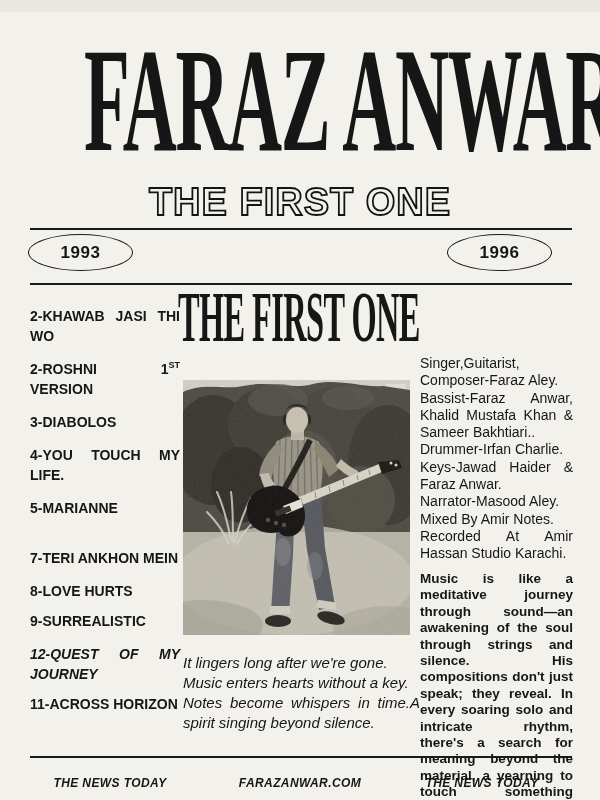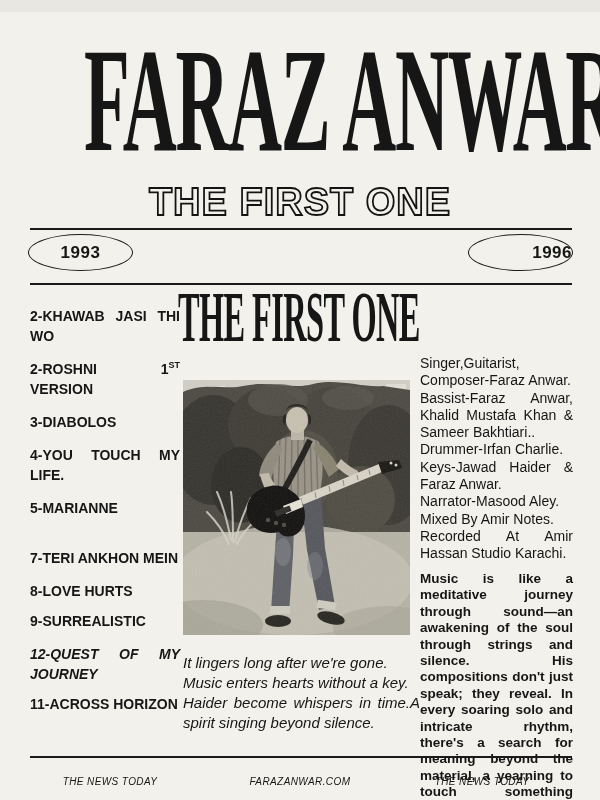--- a/index.html
+++ b/index.html
@@ -31,21 +31,21 @@
   .rule-2 { top:271px; }
   .rule-3 { top:744px; }
 
   .year-badge {
     position:absolute; top:222px; width:105px; height:37px;
     border:1.6px solid #1a1a1a; border-radius:50%;
     display:flex; align-items:center; justify-content:center;
     font-weight:700; font-size:17px; letter-spacing:0.5px;
   }
   .year-left  { left:28px; }
-  .year-right { left:468px;justify-content:flex-end; }
+  .year-right { left:447px; }
 
   
   .tracklist {
     position:absolute; left:30px; top:294px; width:150px;
     font-weight:700; font-size:14px; line-height:20px;
   }
   .track { text-align:justify; margin-bottom:13px; }
   .track:nth-child(5) { margin-bottom:30px; }
   .track:nth-child(7) { margin-bottom:10px; }
   .track:nth-child(9) { margin-bottom:10px;font-style:italic; }
@@ -78,21 +78,21 @@
   .credit-line { text-align:justify; }
   .essay {
     position:absolute; left:420px; top:559px; width:153px;
     font-weight:700; font-size:13.5px; line-height:16.4px;
     text-align:justify;
   }
 
   
   .footer-label {
     position:absolute; top:764px; width:180px; text-align:center;
-    font-style:italic; font-weight:400; font-size:10px; letter-spacing:0.4px;
+    font-style:italic; font-weight:700; font-size:12px; letter-spacing:0.4px;
   }
   .footer-left   { left:20px; }
   .footer-center { left:210px; }
   .footer-right  { left:392px; }
 </style>
 </head>
 <body>
 
 <div class="page">
 
@@ -227,25 +227,25 @@
         <circle cx="101" cy="145" r="2.2" fill="#4c4a44"></circle>
       </g>
 
       <rect x="0" y="0" width="227" height="255" filter="url(#grain)" opacity="0.13"></rect>
     </svg>
   </div>
 
   <div class="quote">
     <div class="q-line">It lingers long after we're gone.</div>
     <div class="q-line">Music enters hearts without a key.</div>
-    <div class="q-line">Haider become whispers in time.A spirit singing beyond silence.</div>
+    <div class="q-line">Notes become whispers in time.A spirit singing beyond silence.</div>
   </div>
 
   <div class="credits">
-    <div class="credit-line">Singer,Guitarist, Composer-Faraz Anwar.</div>
+    <div class="credit-line">Singer,Guitarist, Composer-Faraz Aley.</div>
     <div class="credit-line">Bassist-Faraz Anwar, Khalid Mustafa Khan &amp; Sameer Bakhtiari..</div>
     <div class="credit-line">Drummer-Irfan Charlie.</div>
     <div class="credit-line">Keys-Jawad Haider &amp; Faraz Anwar.</div>
     <div class="credit-line">Narrator-Masood Aley.</div>
     <div class="credit-line">Mixed By Amir Notes.</div>
     <div class="credit-line">Recorded At Amir Hassan Studio Karachi.</div>
   </div>
 
   <div class="essay">Music is like a meditative journey through sound—an awakening of the soul through strings and silence. His compositions don't just speak; they reveal. In every soaring solo and intricate rhythm, there's a search for meaning beyond the material, a yearning to touch something eternal.</div>
 

